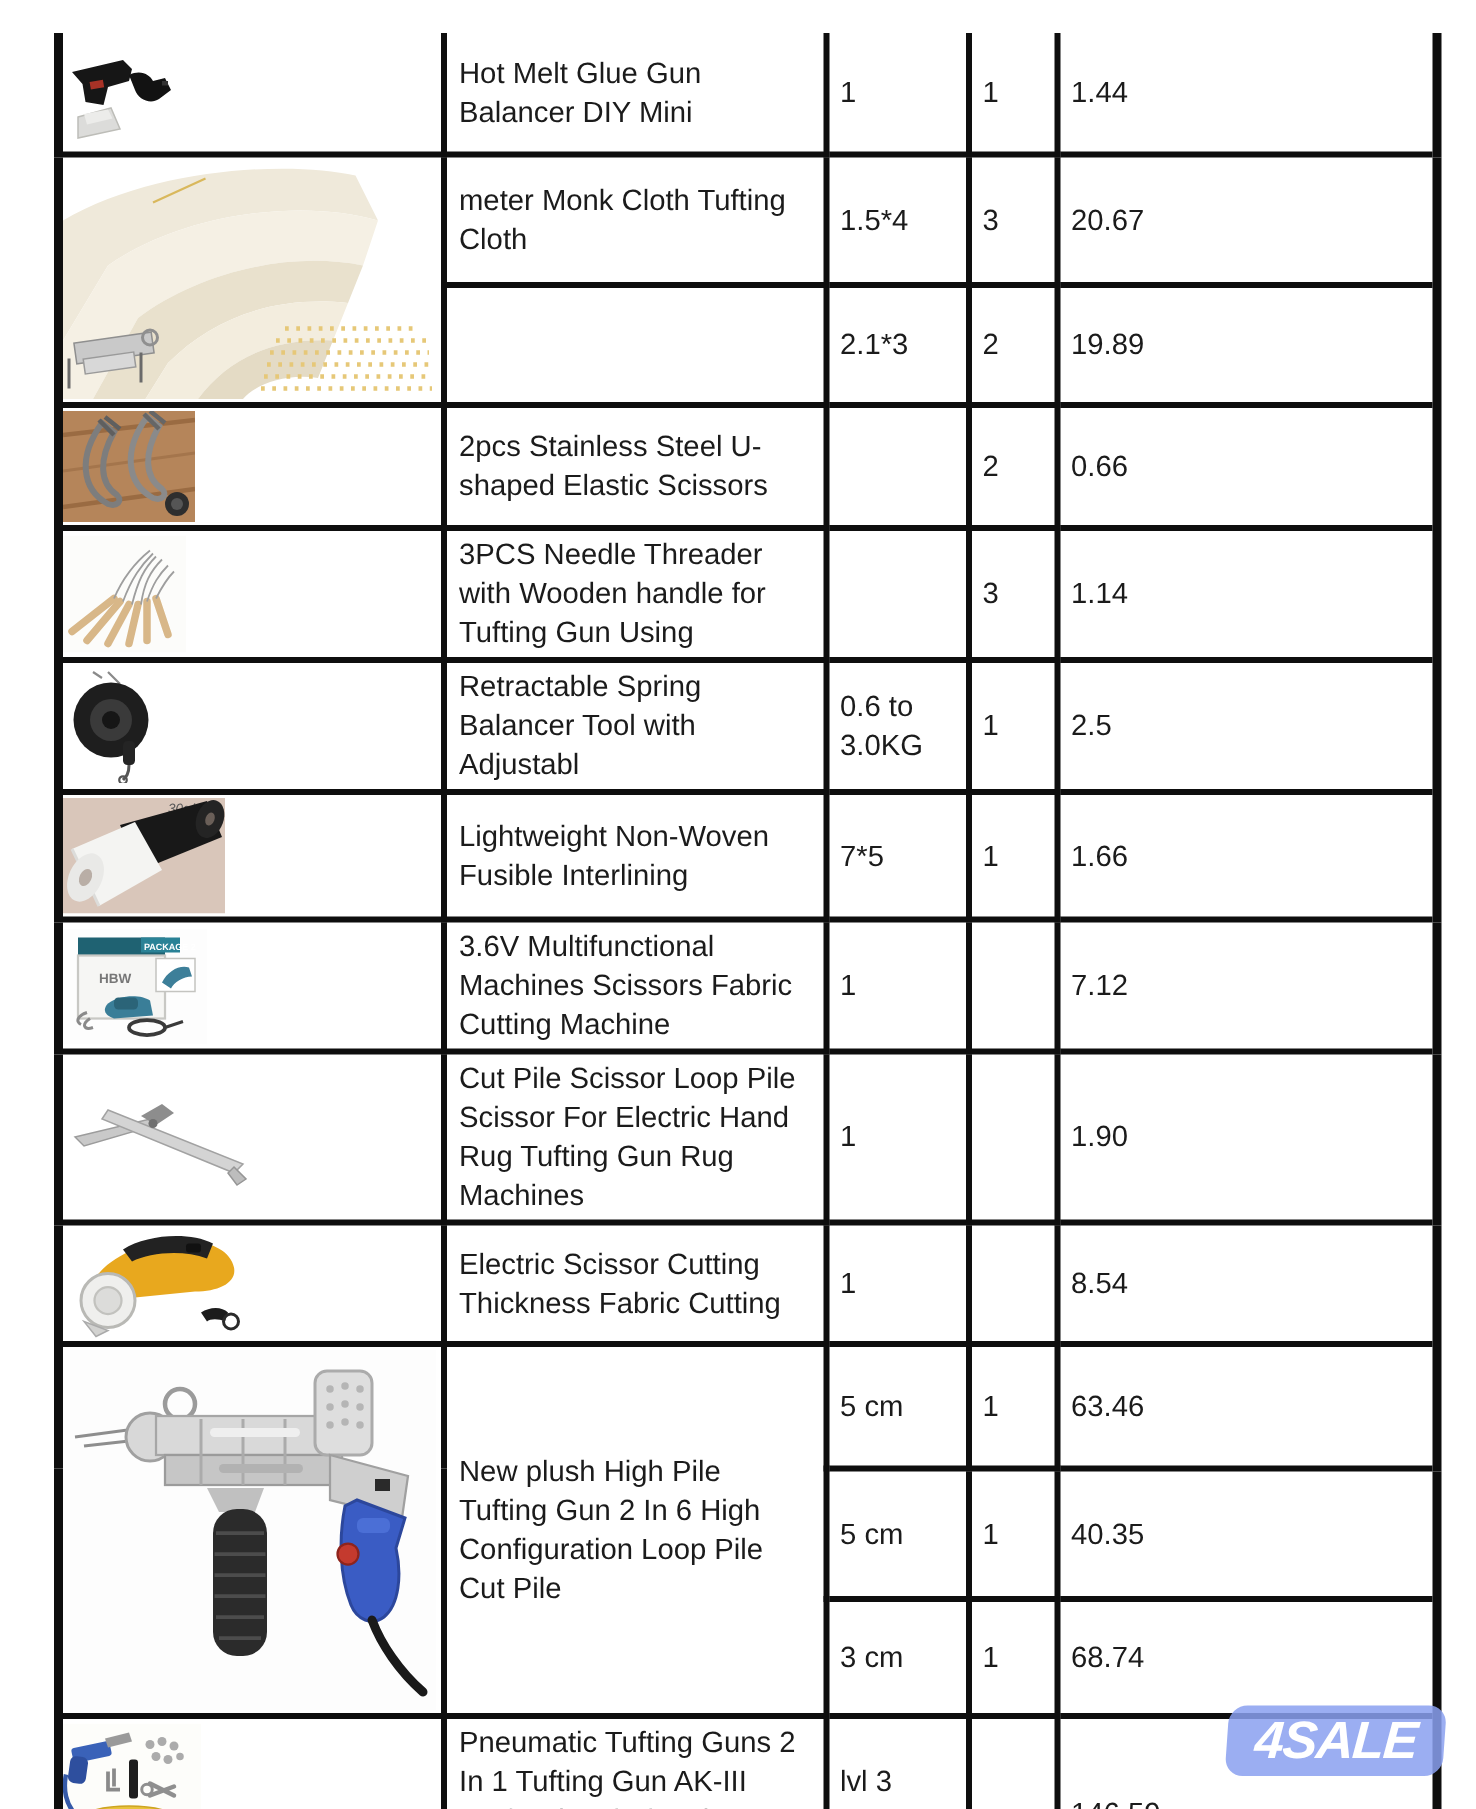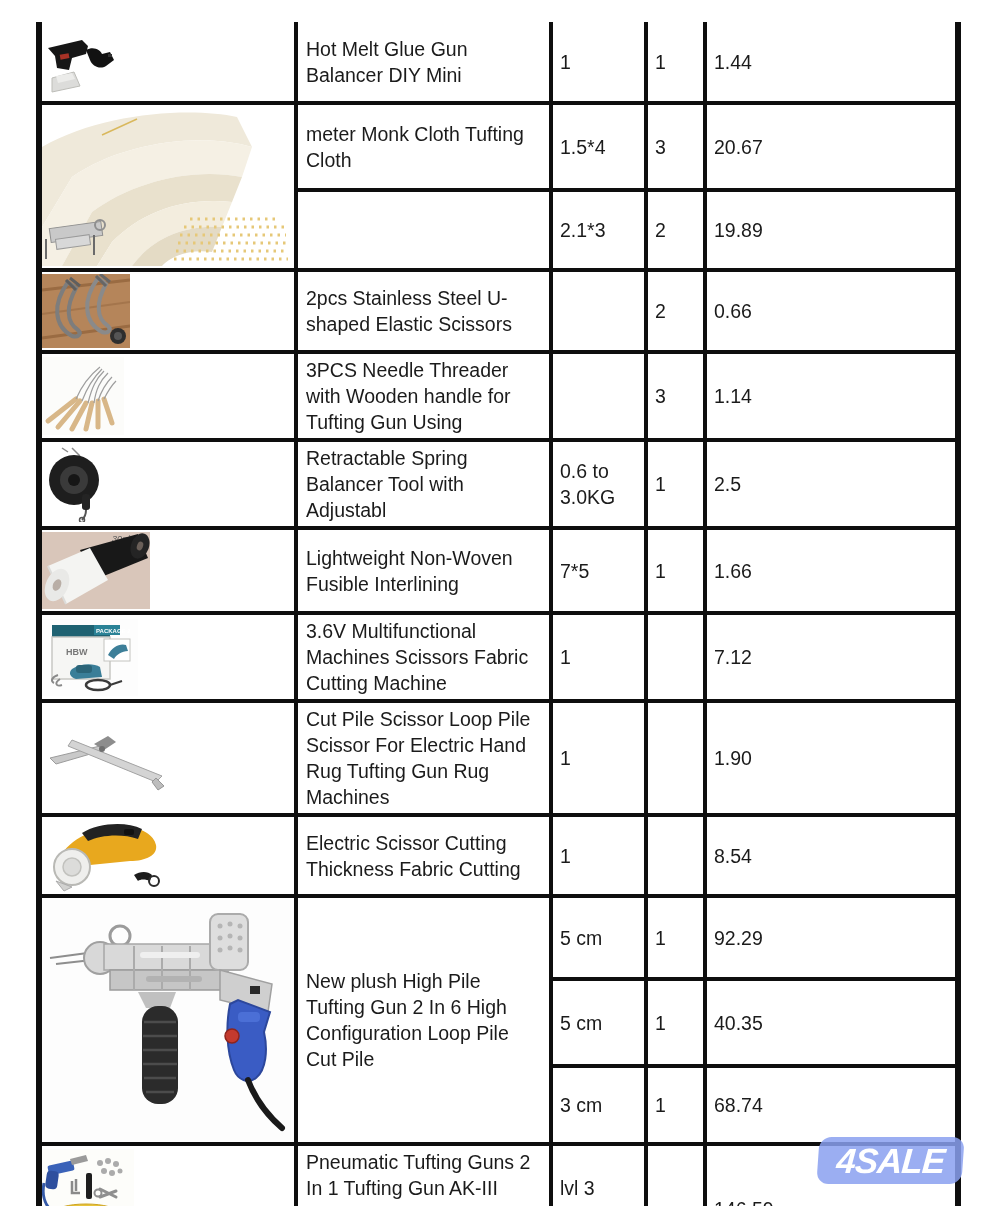--- a/index.html
+++ b/index.html
@@ -301,21 +301,21 @@
         </g>
         <path d="M188 104 C184 124 184 150 192 170 C196 180 206 184 214 178 C224 170 226 150 222 132 L228 112 L196 100 Z" fill="#3a5cc4" stroke="#2c479c" stroke-width="2"></path>
         <rect x="196" y="112" width="22" height="10" rx="4" fill="#4b6fd6"></rect>
         <circle cx="190" cy="136" r="7" fill="#c43a2e" stroke="#8e241c" stroke-width="1.5"></circle>
         <path d="M206 180 C212 196 224 214 240 228" stroke="#1a1a1a" stroke-width="6" fill="none" stroke-linecap="round"></path>
       </svg>
     </td>
     <td class="desc" rowspan="3">New plush High Pile Tufting Gun 2 In 6 High Configuration Loop Pile Cut Pile</td>
     <td class="val">5 cm</td>
     <td class="val">1</td>
-    <td class="val col-last">92.29</td>
+    <td class="val col-last">63.46</td>
   </tr>
   <tr style="height:87px">
     <td class="val">5 cm</td>
     <td class="val">1</td>
     <td class="val col-last">40.35</td>
   </tr>
   <tr style="height:78px">
     <td class="val">3 cm</td>
     <td class="val">1</td>
     <td class="val col-last">68.74</td>

